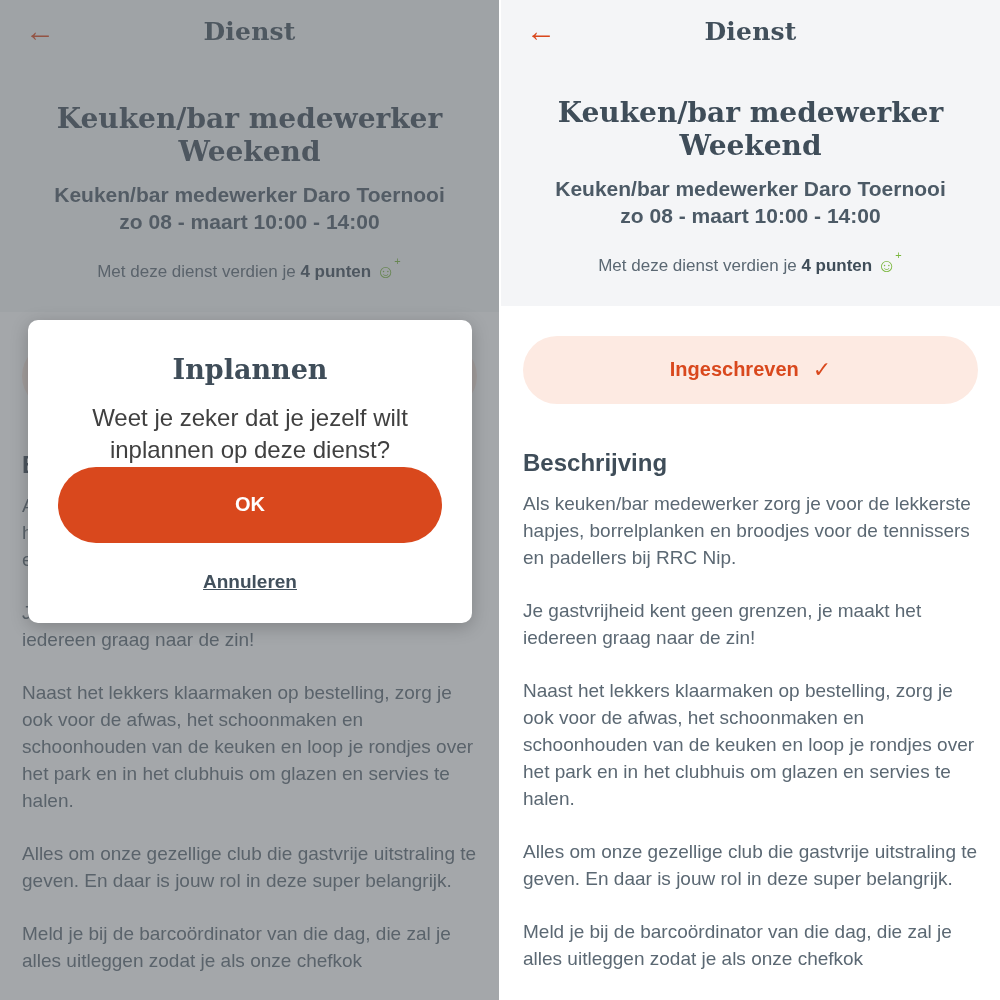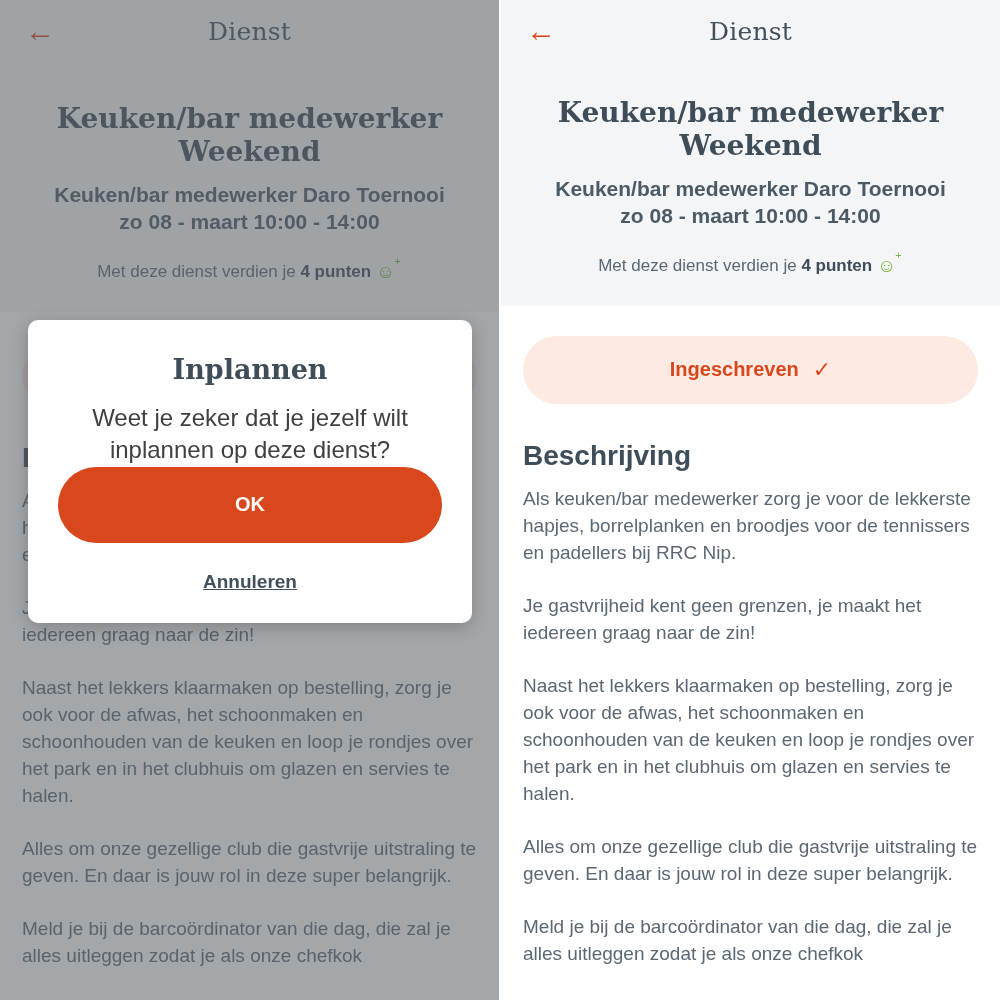--- a/index.html
+++ b/index.html
@@ -47,21 +47,21 @@
     display: flex;
     align-items: center;
     justify-content: center;
     color: #d9481d;
     font-size: 30px;
     line-height: 1;
     cursor: pointer;
   }
   .topbar-title {
     font-family: "DejaVu Serif", serif;
-    font-weight: normal;
+    font-weight: bold;
     font-size: 25px;
     color: #42505c;
     letter-spacing: 0.2px;
   }
 
   
   .hero {
     background: #f4f5f7;
     padding: 34px 28px 30px 28px;
     text-align: center;
@@ -129,22 +129,22 @@
     font-size: 22px;
     color: #d9481d;
     line-height: 1;
   }
 
   
   .desc {
     padding: 6px 22px 0 22px;
   }
   .desc h2 {
-    margin: 8px 0 14px 0;
-    font-size: 28px;
+    margin: 17px 0 14px 0;
+    font-size: 24px;
     color: #3f4d59;
     font-weight: bold;
   }
   .desc p {
     margin: 0 0 26px 0;
     font-size: 19px;
     line-height: 1.42;
     color: #5b6873;
   }
 

